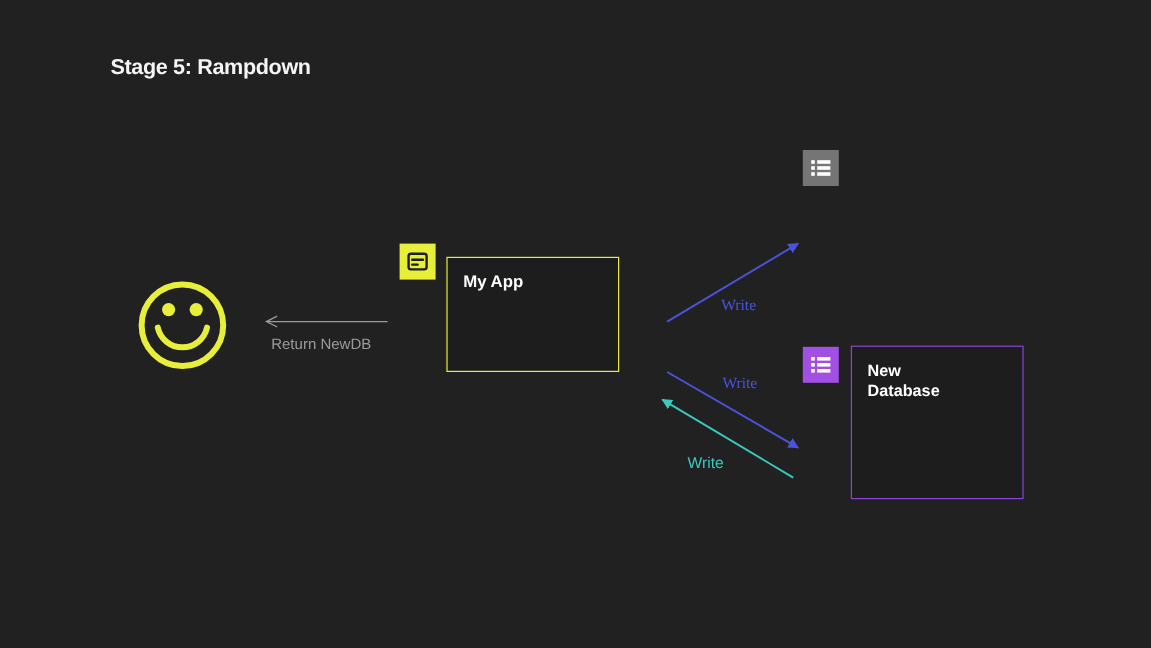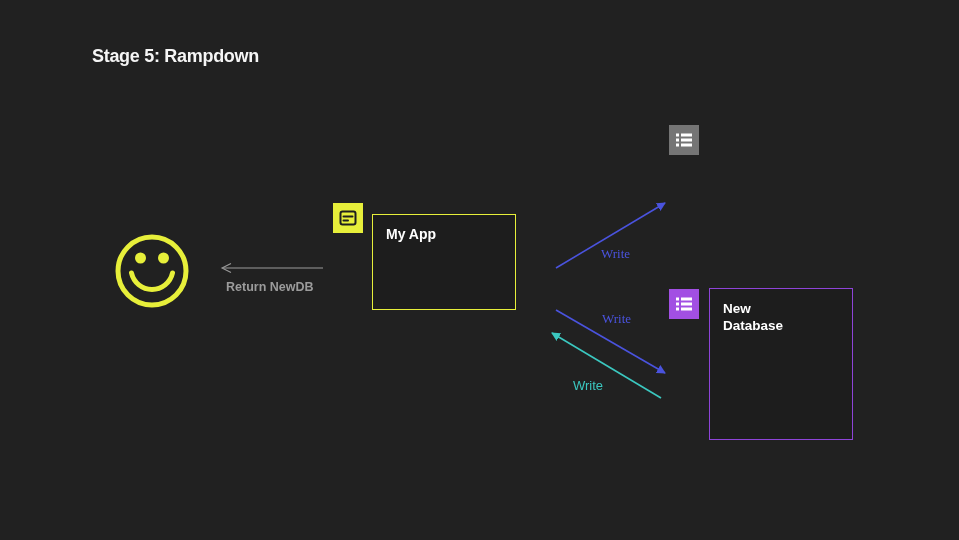--- a/index.html
+++ b/index.html
@@ -28,30 +28,30 @@
     position:absolute;background:var(--box-fill);
     border:1px solid var(--gray-border);
   }
   .node-label{
     display:block;padding:11px 13px;width:100px;
     font-size:13.5px;font-weight:bold;line-height:17px;color:#ffffff;
   }
   .app-box{left:372px;top:202px;width:144px;height:96px;border-color:var(--accent-yellow);margin-top:12px;}
   .app-box .node-label{font-size:14px;}
   .olddb-box{left:709px;top:124px;width:144px;height:129px;border-color:var(--gray-border);}
-  .newdb-box{left:709px;top:288px;width:144px;height:152px;border-color:var(--purple-border);}
+  .newdb-box{left:709px;top:288px;width:144px;height:128px;border-color:var(--purple-border);}
   .badge{position:absolute;width:30px;height:30px;}
   .badge svg{display:block;}
   .badge-app{left:333px;top:203px;background:var(--accent-yellow);}
   .badge-olddb{left:669px;top:125px;background:var(--icon-gray);}
   .badge-newdb{left:669px;top:289px;background:var(--accent-purple);}
   .edge-label{position:absolute;font-size:13px;line-height:15px;}
   .edge-label.blue{color:var(--arrow-blue);font-family:Liberation Serif, serif;}
   .edge-label.teal{color:var(--arrow-teal);}
-  .edge-label.gray{color:var(--muted-text);font-size:12.5px;font-weight:bold;}
+  .edge-label.gray{color:var(--muted-text);font-size:12.5px;}
   .lbl-write-old{left:601px;top:246px;}
   .lbl-write-new{left:602px;top:311px;}
   .lbl-read-new{left:573px;top:378px;}
   .lbl-return{left:226px;top:280px;}
   .glyph-line{stroke:var(--icon-glyph-dark);stroke-width:2;stroke-linecap:round;}
   .glyph-rect{stroke:var(--icon-glyph-dark);stroke-width:2;fill:none;}
   .glyph-white{fill:#ffffff;}
 </style>
 </head>
 <body>

